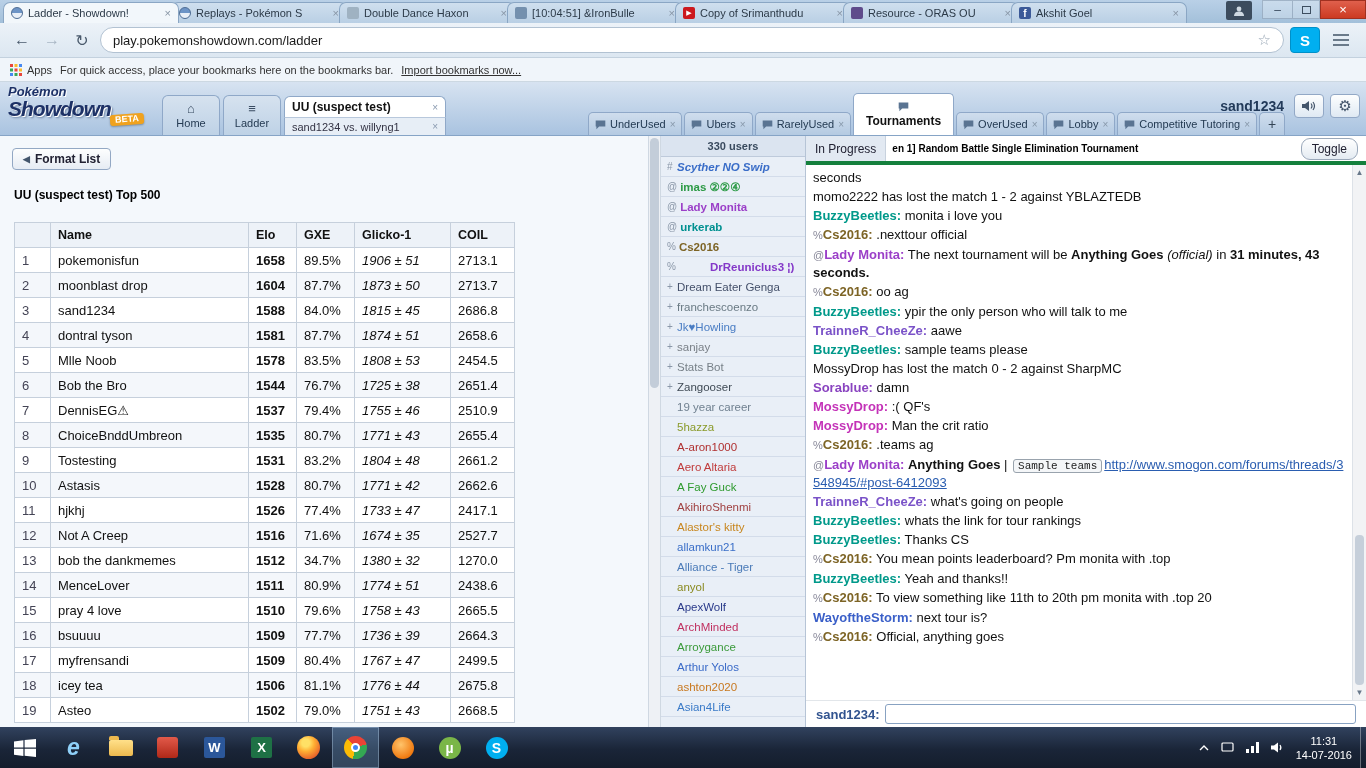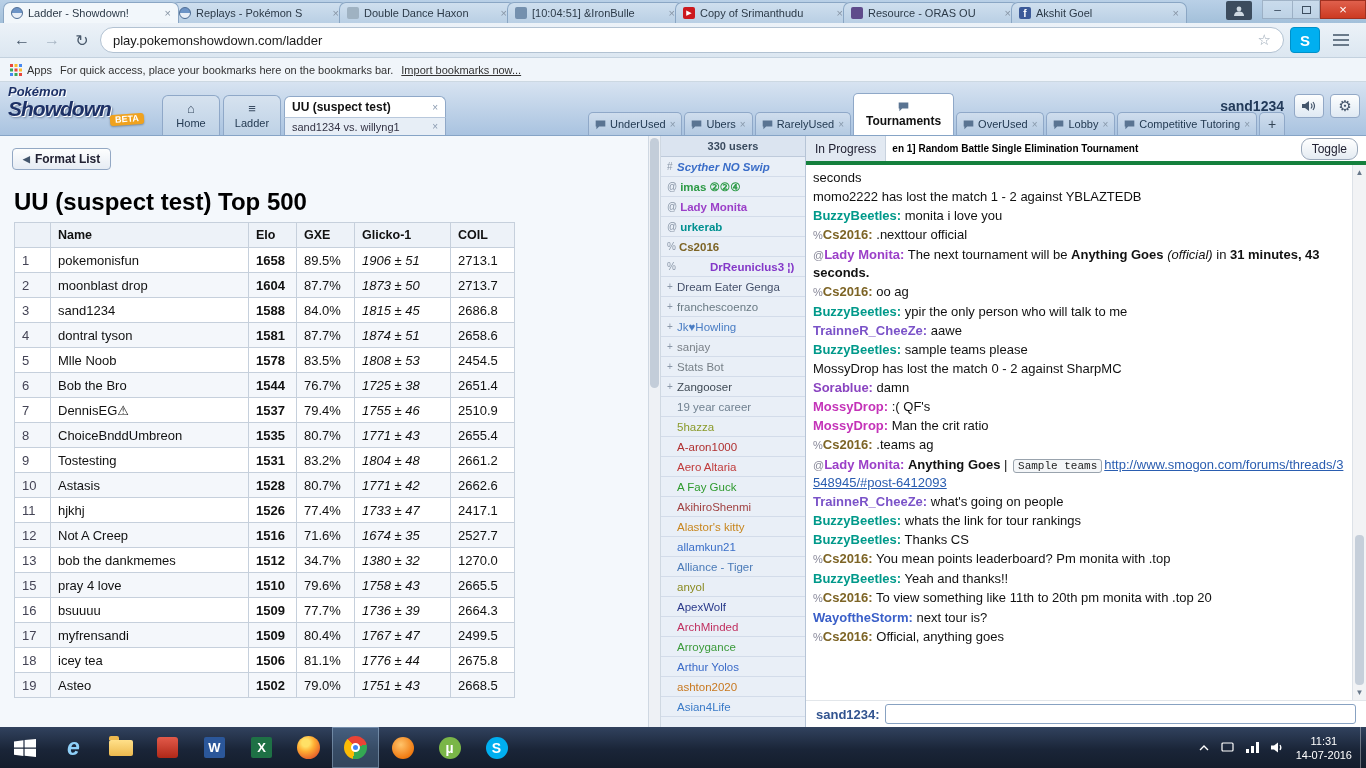--- a/index.html
+++ b/index.html
@@ -65,21 +65,21 @@
 .plusbtn{width:26px;height:23px;display:flex;align-items:center;justify-content:center;background:linear-gradient(#cfdded,#b4cae2);border:1px solid #8fa8c8;border-bottom:none;border-radius:5px 5px 0 0;font-size:14px;color:#345}
 #userarea{position:absolute;right:6px;top:12px;display:flex;align-items:center;gap:6px}
 #username{font-size:14px;font-weight:bold;color:#223a5a;padding-right:4px}
 .hbtn{width:30px;height:24px;border:1px solid #92a8c6;border-radius:4px;background:linear-gradient(#fdfefe,#dfe9f3);display:flex;align-items:center;justify-content:center;color:#44566c;font-size:15px}
 
 
 #ps-body{position:absolute;top:54px;left:0;width:100%;height:591px}
 #ladder-panel{position:absolute;left:0;top:0;width:648px;height:100%;background:#f4f8fc;overflow:hidden}
 #backbtn{position:absolute;left:12px;top:12px;display:inline-flex;align-items:center;gap:5px;padding:3px 10px;border:1px solid #93a8c4;border-radius:4px;background:linear-gradient(#fdfefe,#e6ecf4);font-size:12px;font-weight:bold;color:#223}
 #backbtn .bicon{font-size:9px;color:#44566c}
-#ladder-title{position:absolute;left:14px;top:52px;font-size:24px;font-weight:bold;color:#000}
+#ladder-title{position:absolute;left:14px;top:52px;font-size:12px;font-weight:bold;color:#000}
 #ladder-table{position:absolute;left:14px;top:86px;border-collapse:collapse;background:#fff;color:#111}
 #ladder-table th,#ladder-table td{border:1px solid #c6d0dc;padding:2px 7px;height:25px;font-size:13px;text-align:left;white-space:nowrap;overflow:hidden}
 #ladder-table th{background:#edf2f8;font-weight:bold;font-size:12.5px}
 #ladder-table tr:nth-child(even) td{background:#f4f7fb}
 .c0{width:36px;color:#445}
 .c1{width:198px}
 .c2{width:48px}
 td.c2{font-weight:bold}
 .c3{width:58px}
 .c4{width:96px}
@@ -435,20 +435,28 @@
               <td class="c4">1674 ± 35</td>
               <td class="c5">2527.7</td>
             </tr>
             <tr>
               <td class="c0">13</td>
               <td class="c1">bob the dankmemes</td>
               <td class="c2">1512</td>
               <td class="c3">34.7%</td>
               <td class="c4">1380 ± 32</td>
               <td class="c5">1270.0</td>
+            </tr>
+            <tr>
+              <td class="c0">14</td>
+              <td class="c1">MenceLover</td>
+              <td class="c2">1511</td>
+              <td class="c3">80.9%</td>
+              <td class="c4">1774 ± 51</td>
+              <td class="c5">2438.6</td>
             </tr>
             <tr>
               <td class="c0">15</td>
               <td class="c1">pray 4 love</td>
               <td class="c2">1510</td>
               <td class="c3">79.6%</td>
               <td class="c4">1758 ± 43</td>
               <td class="c5">2665.5</td>
             </tr>
             <tr>

